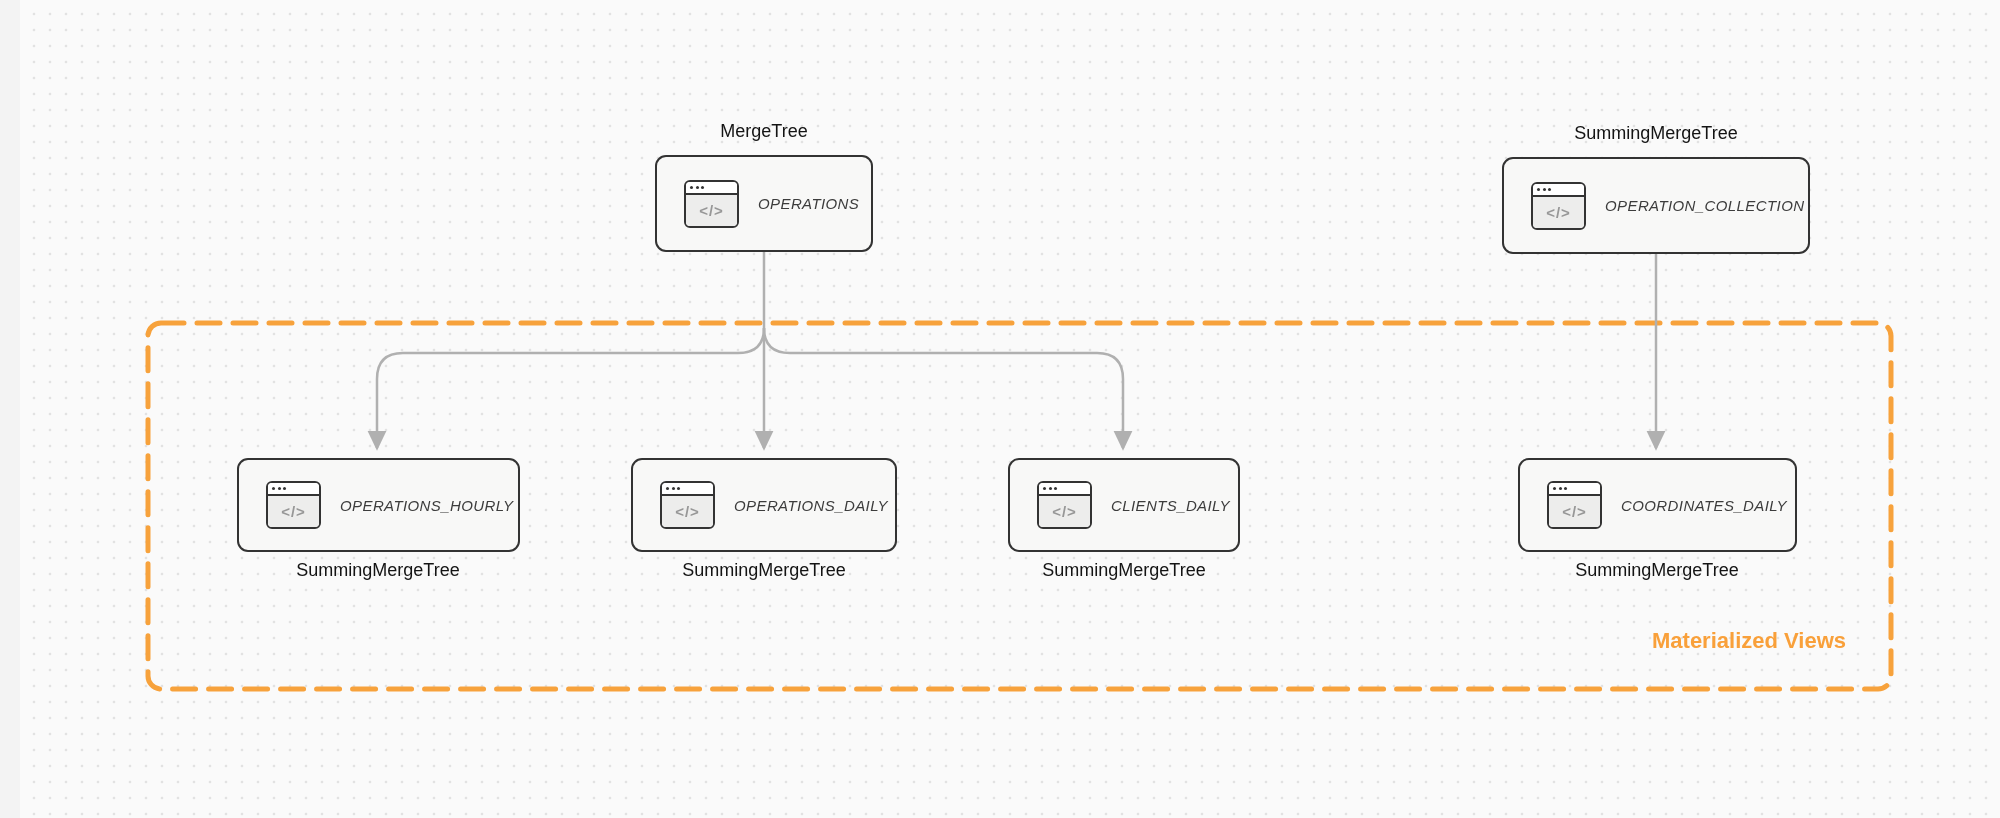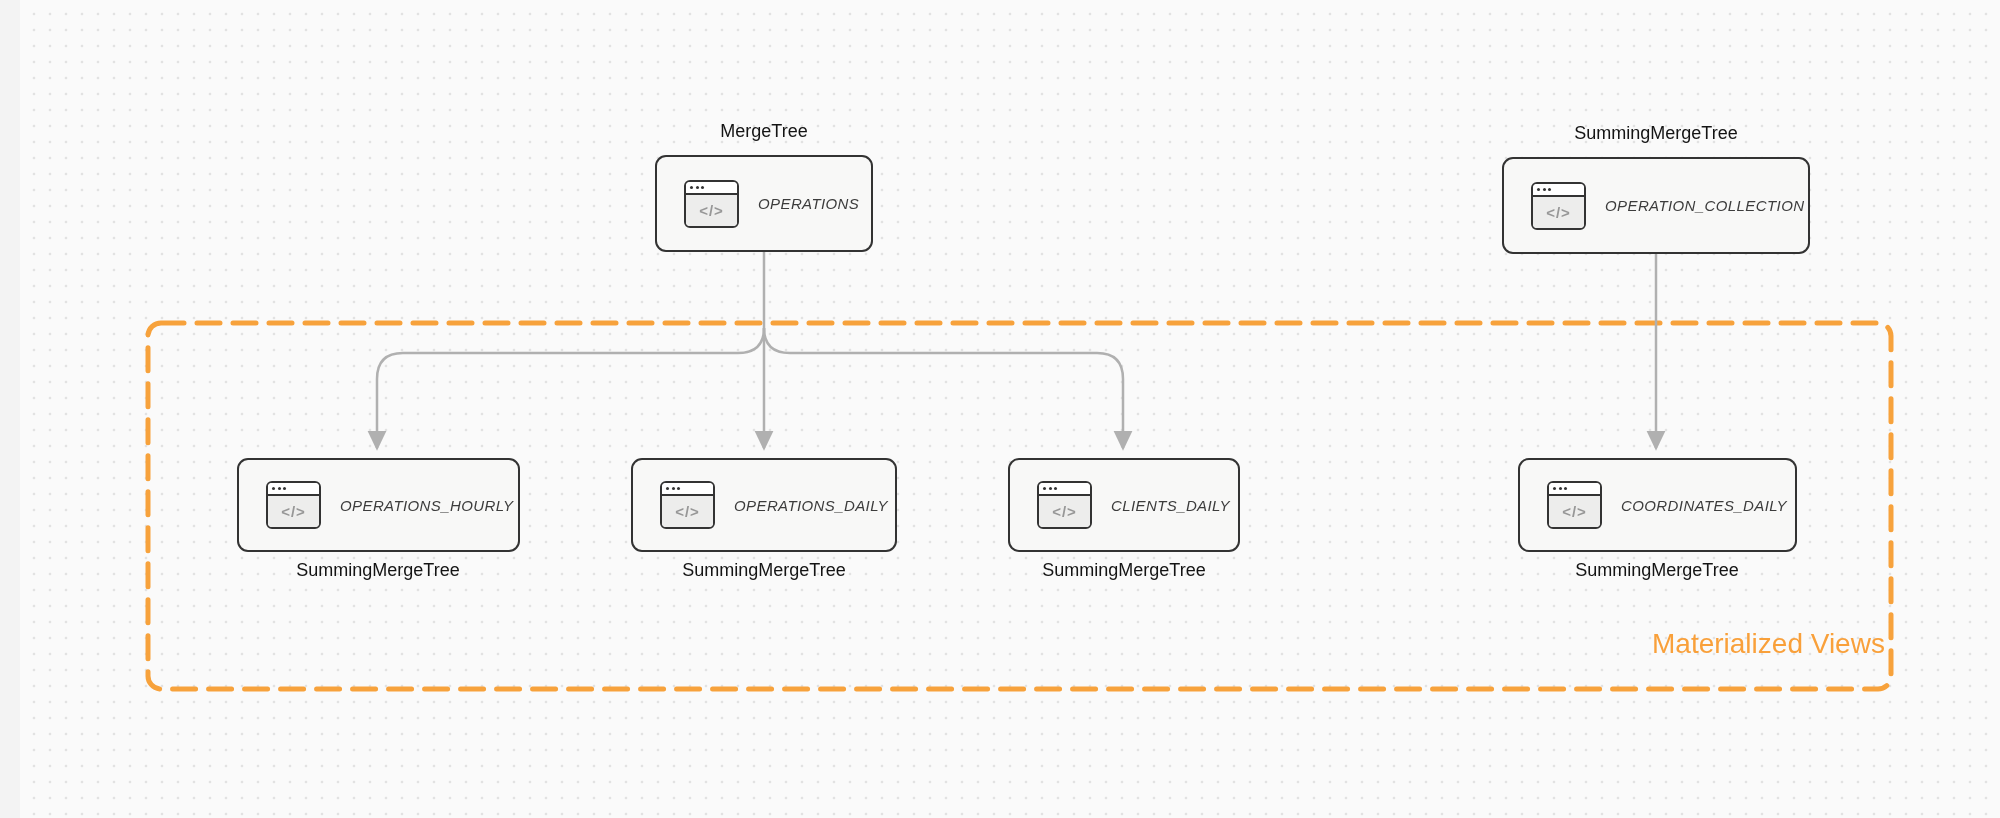--- a/index.html
+++ b/index.html
@@ -75,22 +75,22 @@
     text-align:center;
     font-size:18px;
     color:#141414;
     white-space:nowrap;
     transform:translateX(-50%);
     z-index:2;
   }
   
   .group-label{
     position:absolute;
-    font-size:28px;
-    font-weight:400;
+    font-size:22px;
+    font-weight:700;
     color:#f9a03a;
     white-space:nowrap;
     z-index:2;
   }
 </style>
 </head>
 <body>
 
 <div class="canvas">
 

